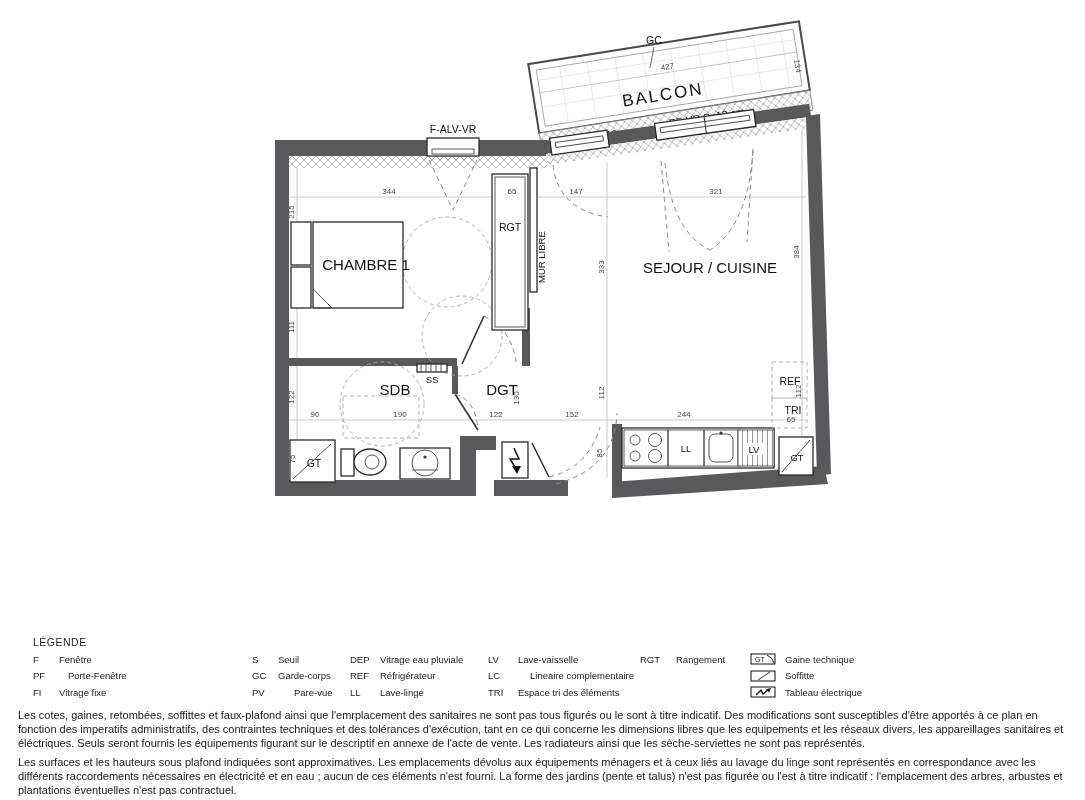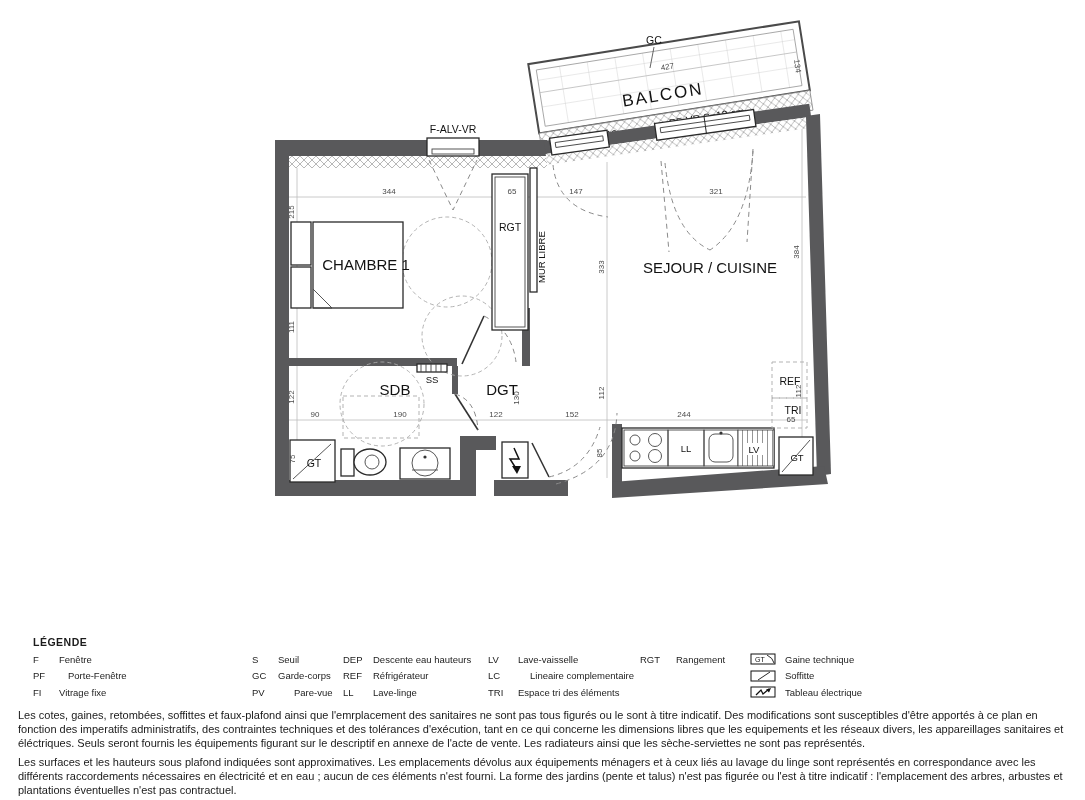--- a/index.html
+++ b/index.html
@@ -12,21 +12,21 @@
   .dimt{font-size:8px;fill:#4a4a4a;}
   .wall{fill:#59595b;}
   .thin{stroke:#bdbdbd;stroke-width:.8;}
   .dash{stroke:#8a8a8a;stroke-dasharray:5 4;fill:none;stroke-width:1;}
   .dash2{stroke:#aaa;stroke-dasharray:4 3;fill:none;stroke-width:.9;}
   .fix{fill:#fff;stroke:#2a2a2a;stroke-width:1.3;}
   .fthin{fill:none;stroke:#444;stroke-width:.9;}
   .leaf{stroke:#333;stroke-width:1.6;}
   
   .legend{position:absolute;left:0;top:636px;width:1085px;height:70px;font-size:9.5px;color:#1c1c1c;}
-  .lg-title{position:absolute;left:33px;top:0;font-size:10.5px;font-weight:700;letter-spacing:.5px;}
+  .lg-title{position:absolute;left:33px;top:0;font-size:10.5px;font-weight:400;letter-spacing:.5px;}
   .lg-col{position:absolute;top:15px;}
   .lg-row{height:16.5px;display:flex;align-items:center;white-space:nowrap;}
   .lg-abbr{display:inline-block;flex:none;}
   .lg-sym{width:26px;height:12px;margin-right:9px;flex:none;}
   
   .disclaimer{position:absolute;left:18px;top:708px;width:1054px;font-size:11px;line-height:1.28;color:#1a1a1a;}
   .disclaimer p{margin:0;}
   .dgap{height:5px;}
 </style>
 </head>
@@ -264,24 +264,24 @@
     <div class="lg-row">
         <span class="lg-abbr" style="width:26px">GC</span>
         <span>Garde-corps</span>
       </div>
     <div class="lg-row">
         <span class="lg-abbr" style="width:42px">PV</span>
         <span>Pare-vue</span>
       </div>
   </div>
 
-  <div class="lg-col" style="left:343px">
+  <div class="lg-col" style="left:350px">
     <div class="lg-row">
         <span class="lg-abbr" style="width:30px">DEP</span>
-        <span>Descente eau hauteurs</span>
+        <span>Vitrage eau pluviale</span>
       </div>
     <div class="lg-row">
         <span class="lg-abbr" style="width:30px">REF</span>
         <span>Réfrigérateur</span>
       </div>
     <div class="lg-row">
         <span class="lg-abbr" style="width:30px">LL</span>
         <span>Lave-linge</span>
       </div>
   </div>

